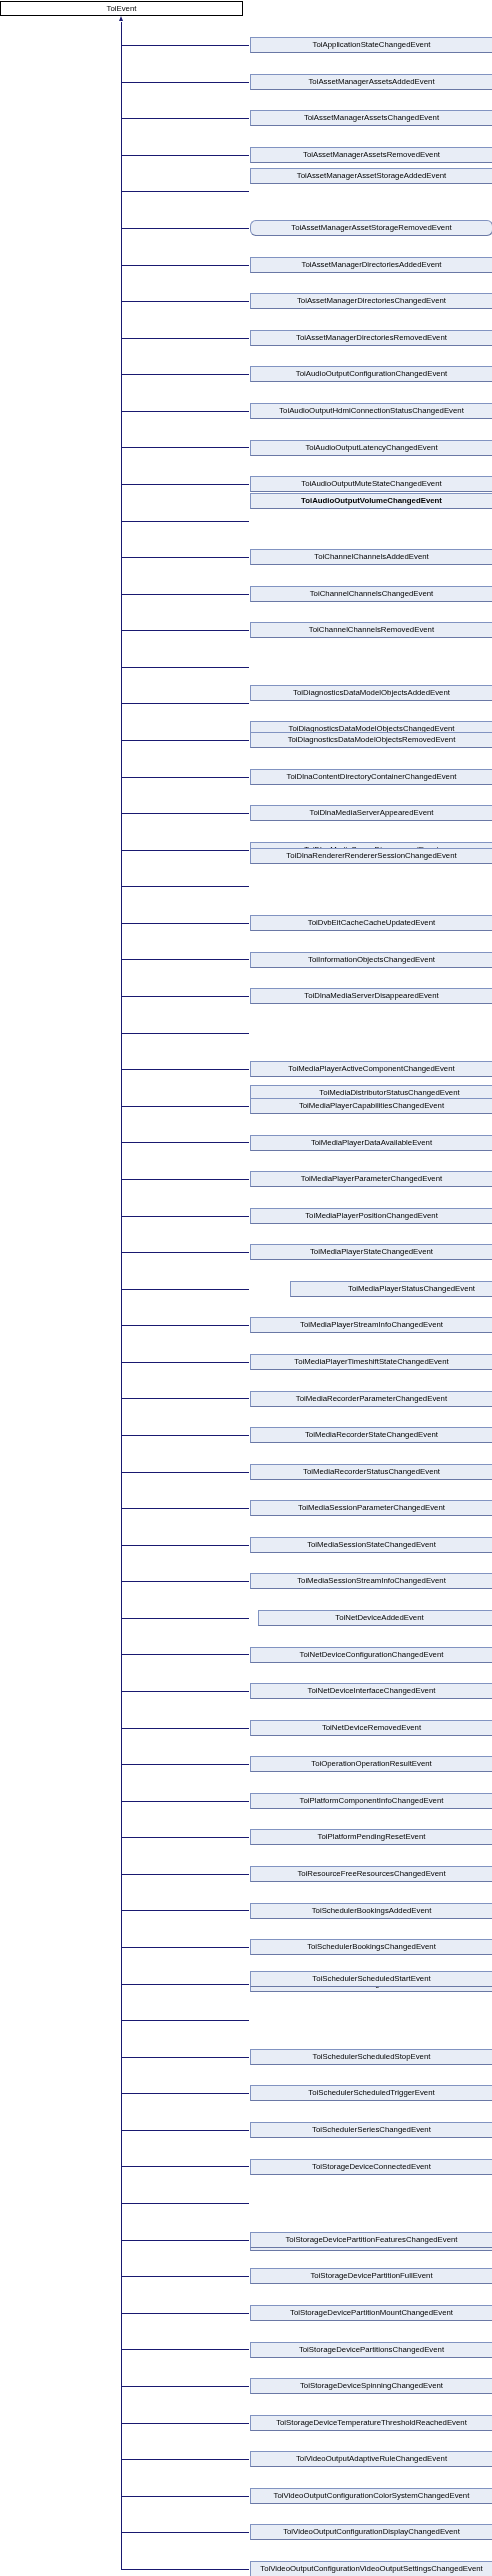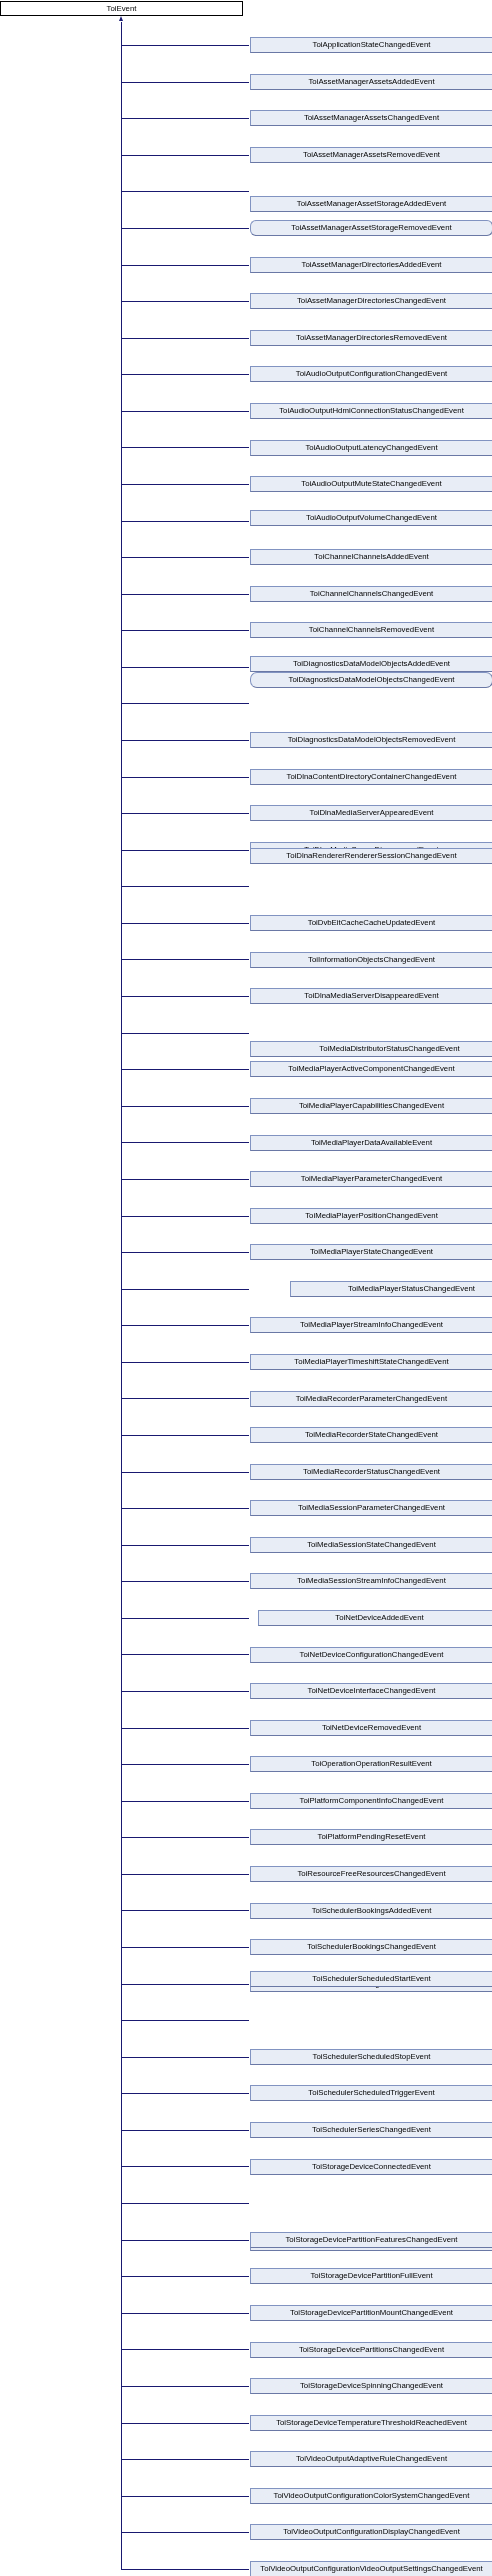--- a/index.html
+++ b/index.html
@@ -77,67 +77,67 @@
   <div id="children">
       <div class="connector" style="top: 45px;"></div>
       <div class="node child" style="top: 37px;">ToiApplicationStateChangedEvent</div>
       <div class="connector" style="top: 82px;"></div>
       <div class="node child" style="top: 74px;">ToiAssetManagerAssetsAddedEvent</div>
       <div class="connector" style="top: 118px;"></div>
       <div class="node child" style="top: 110px;">ToiAssetManagerAssetsChangedEvent</div>
       <div class="connector" style="top: 155px;"></div>
       <div class="node child" style="top: 147px;">ToiAssetManagerAssetsRemovedEvent</div>
       <div class="connector" style="top: 191px;"></div>
-      <div class="node child" style="top: 196px;">ToiAssetManagerAssetStorageAddedEvent</div>
+      <div class="node child" style="top: 168px;">ToiAssetManagerAssetStorageAddedEvent</div>
       <div class="connector" style="top: 228px;"></div>
       <div class="node child" style="top: 220px; border-radius: 6px;">ToiAssetManagerAssetStorageRemovedEvent</div>
       <div class="connector" style="top: 265px;"></div>
       <div class="node child" style="top: 257px;">ToiAssetManagerDirectoriesAddedEvent</div>
       <div class="connector" style="top: 301px;"></div>
       <div class="node child" style="top: 293px;">ToiAssetManagerDirectoriesChangedEvent</div>
       <div class="connector" style="top: 338px;"></div>
       <div class="node child" style="top: 330px;">ToiAssetManagerDirectoriesRemovedEvent</div>
       <div class="connector" style="top: 374px;"></div>
       <div class="node child" style="top: 366px;">ToiAudioOutputConfigurationChangedEvent</div>
       <div class="connector" style="top: 411px;"></div>
       <div class="node child" style="top: 403px;">ToiAudioOutputHdmiConnectionStatusChangedEvent</div>
       <div class="connector" style="top: 447px;"></div>
       <div class="node child" style="top: 440px;">ToiAudioOutputLatencyChangedEvent</div>
       <div class="connector" style="top: 484px;"></div>
       <div class="node child" style="top: 476px;">ToiAudioOutputMuteStateChangedEvent</div>
       <div class="connector" style="top: 521px;"></div>
-      <div class="node child" style="top: 510px;">ToiAudioOutputVolumeChangedEvent</div>
+      <div class="node child" style="top: 493px; font-weight: bold;">ToiAudioOutputVolumeChangedEvent</div>
       <div class="connector" style="top: 557px;"></div>
       <div class="node child" style="top: 549px;">ToiChannelChannelsAddedEvent</div>
       <div class="connector" style="top: 594px;"></div>
       <div class="node child" style="top: 586px;">ToiChannelChannelsChangedEvent</div>
       <div class="connector" style="top: 630px;"></div>
       <div class="node child" style="top: 622px;">ToiChannelChannelsRemovedEvent</div>
       <div class="connector" style="top: 667px;"></div>
-      <div class="node child" style="top: 656px;">ToiDiagnosticsDataModelObjectsAddedEvent</div>
+      <div class="node child" style="top: 685px;">ToiDiagnosticsDataModelObjectsAddedEvent</div>
       <div class="connector" style="top: 703px;"></div>
-      <div class="node child" style="top: 672px; border-radius: 7px;">ToiDiagnosticsDataModelObjectsChangedEvent</div>
+      <div class="node child" style="top: 721px;">ToiDiagnosticsDataModelObjectsChangedEvent</div>
       <div class="connector" style="top: 740px;"></div>
       <div class="node child" style="top: 732px;">ToiDiagnosticsDataModelObjectsRemovedEvent</div>
       <div class="connector" style="top: 777px;"></div>
       <div class="node child" style="top: 769px;">ToiDlnaContentDirectoryContainerChangedEvent</div>
       <div class="connector" style="top: 813px;"></div>
       <div class="node child" style="top: 805px;">ToiDlnaMediaServerAppearedEvent</div>
       <div class="connector" style="top: 850px;"></div>
       <div class="node child" style="top: 842px;">ToiDlnaMediaServerDisappearedEvent</div>
       <div class="connector" style="top: 886px;"></div>
       <div class="node child" style="top: 848px;">ToiDlnaRendererRendererSessionChangedEvent</div>
       <div class="connector" style="top: 923px;"></div>
       <div class="node child" style="top: 915px;">ToiDvbEitCacheCacheUpdatedEvent</div>
       <div class="connector" style="top: 959px;"></div>
       <div class="node child" style="top: 952px;">ToiInformationObjectsChangedEvent</div>
       <div class="connector" style="top: 996px;"></div>
       <div class="node child" style="top: 988px;">ToiDlnaMediaServerDisappearedEvent</div>
       <div class="connector" style="top: 1033px;"></div>
-      <div class="node child" style="top: 1041px; padding-left: 36px;">ToiMediaDistributorStatusChangedEvent</div>
+      <div class="node child" style="top: 1085px; padding-left: 36px;">ToiMediaDistributorStatusChangedEvent</div>
       <div class="connector" style="top: 1069px;"></div>
       <div class="node child" style="top: 1061px;">ToiMediaPlayerActiveComponentChangedEvent</div>
       <div class="connector" style="top: 1106px;"></div>
       <div class="node child" style="top: 1098px;">ToiMediaPlayerCapabilitiesChangedEvent</div>
       <div class="connector" style="top: 1142px;"></div>
       <div class="node child" style="top: 1135px;">ToiMediaPlayerDataAvailableEvent</div>
       <div class="connector" style="top: 1179px;"></div>
       <div class="node child" style="top: 1171px;">ToiMediaPlayerParameterChangedEvent</div>
       <div class="connector" style="top: 1216px;"></div>
       <div class="node child" style="top: 1208px;">ToiMediaPlayerPositionChangedEvent</div>

